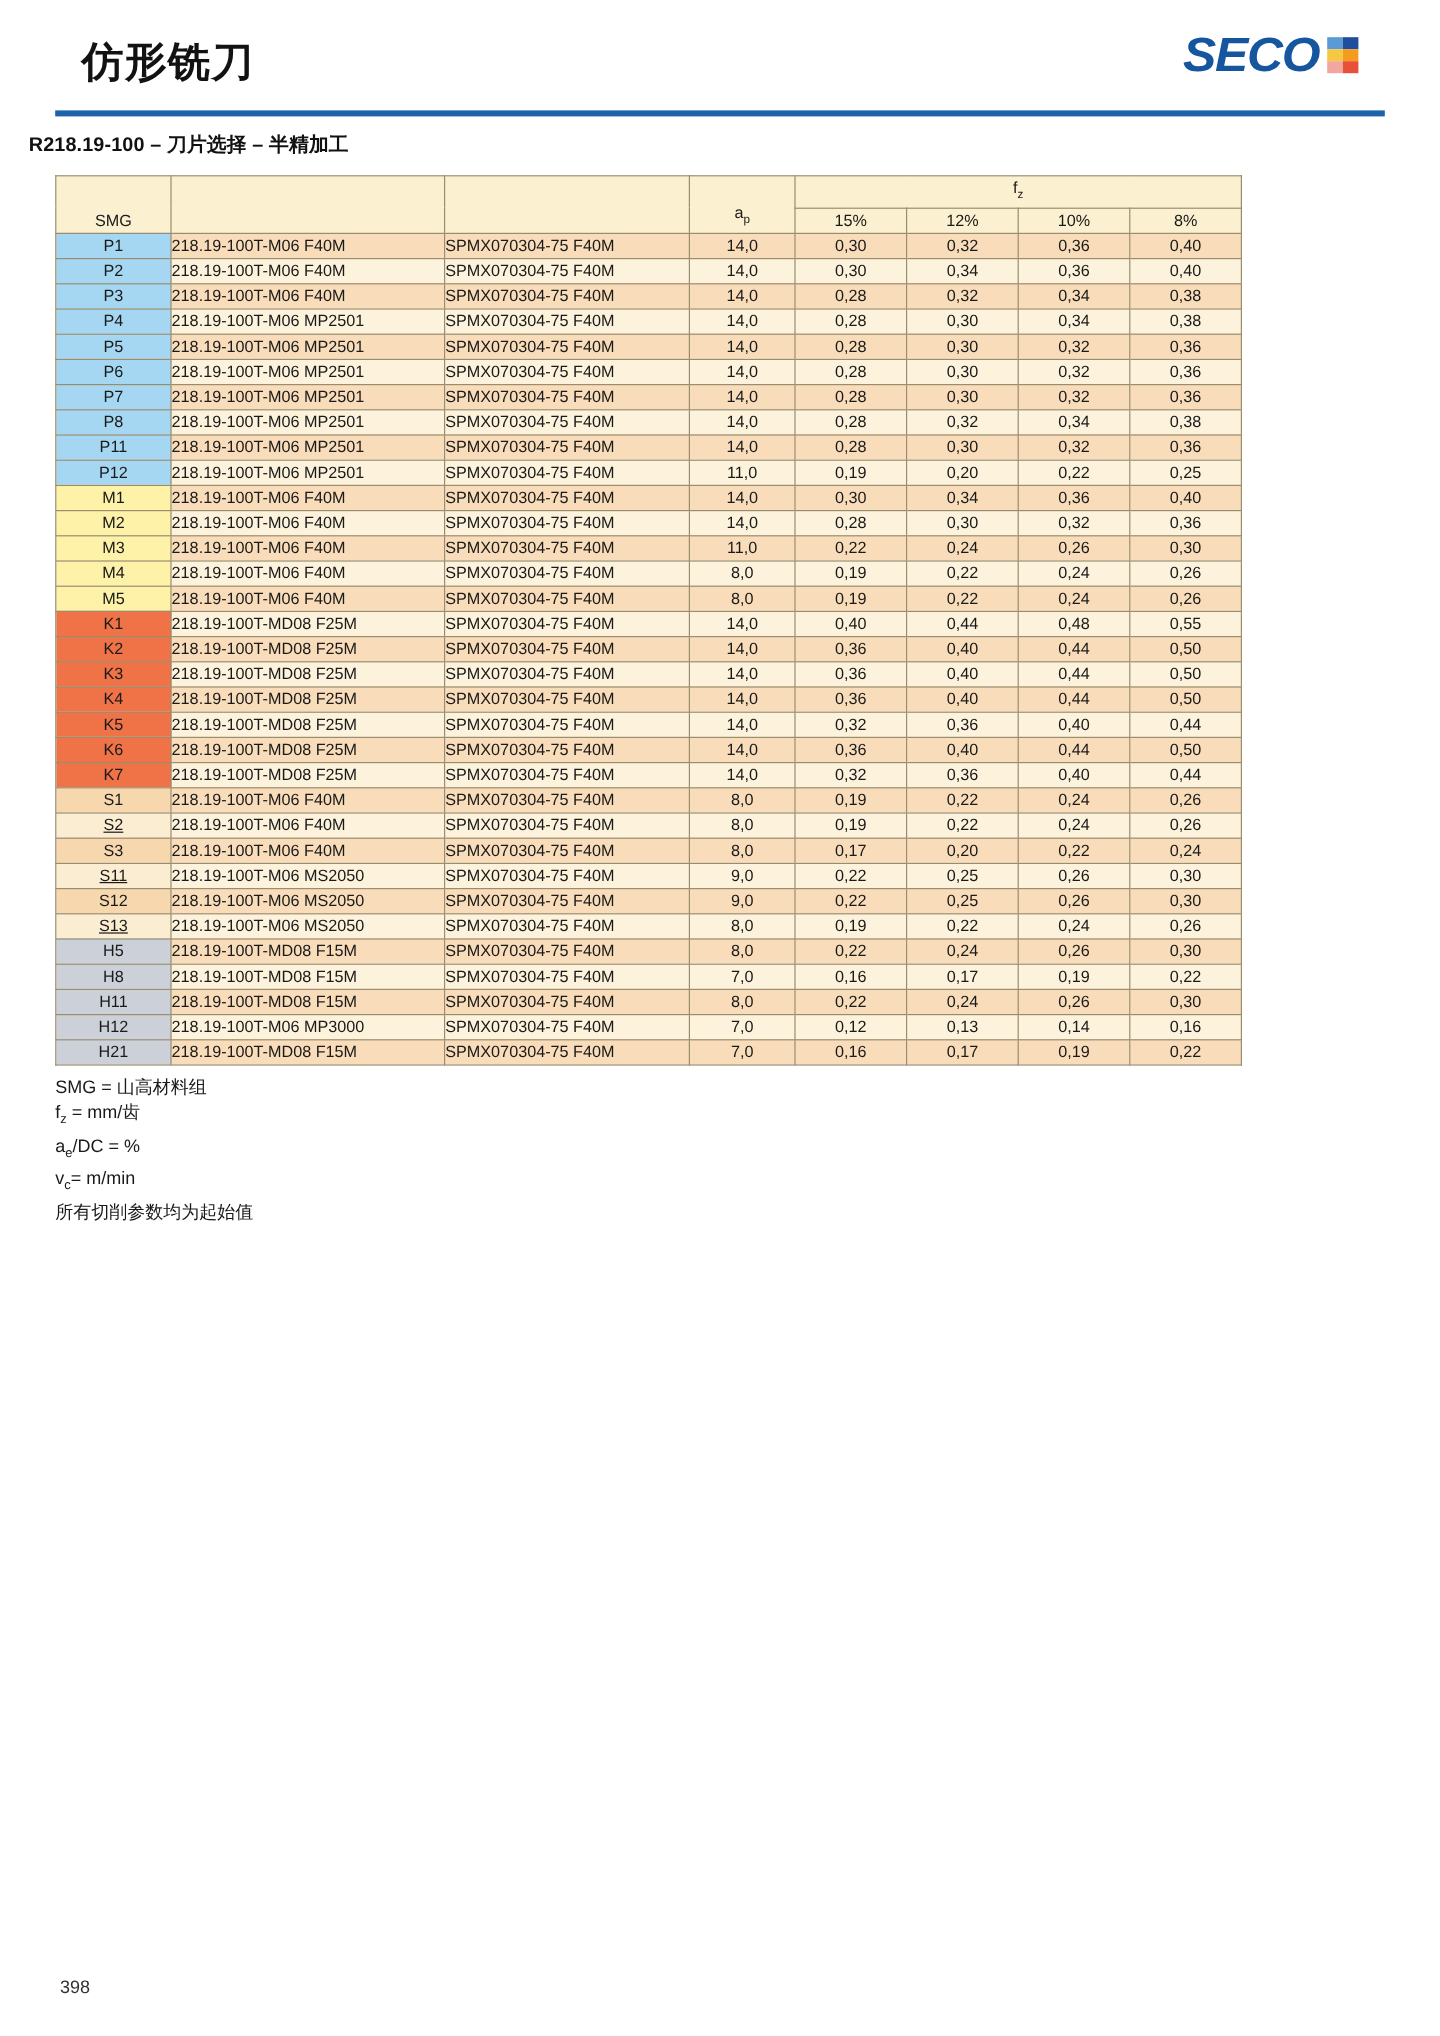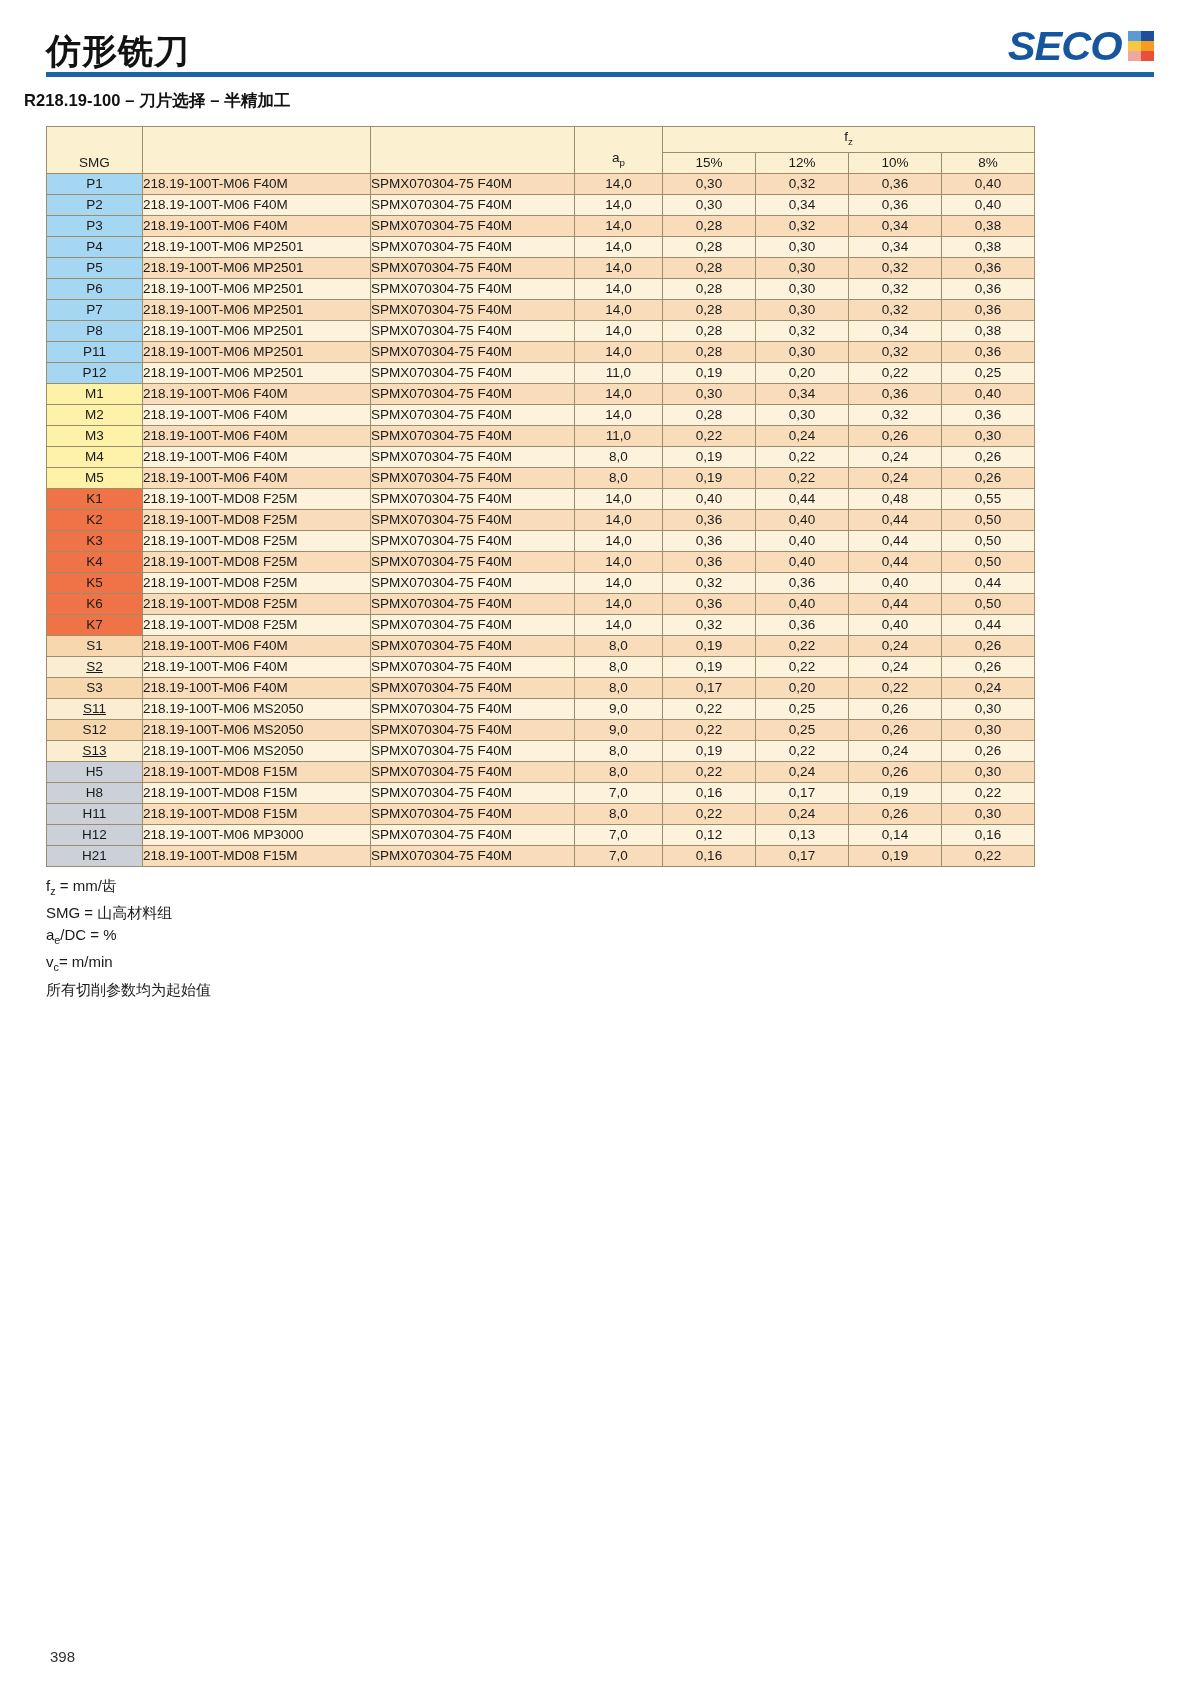--- a/index.html
+++ b/index.html
@@ -20,22 +20,22 @@
     position: relative;
     width: 1200px;
     height: 1697px;
     box-sizing: border-box;
     padding: 0;
   }
 
   
   .header {
     position: relative;
-    height: 72px;
-    margin: 0 46px;
+    height: 92px;
+    margin: 0 68px;
   }
   .doc-title {
     position: absolute;
     left: 0;
     top: 28px;
     font-family: "Liberation Serif", serif;
     font-weight: bold;
     font-size: 35px;
     letter-spacing: 1px;
     color: #121212;
@@ -542,21 +542,21 @@
             <td class="c data">0,16</td>
             <td class="c data">0,17</td>
             <td class="c data">0,19</td>
             <td class="c data">0,22</td>
           </tr>
         </tbody>
     </table>
   </div>
 
   <div class="notes">
+    <div>SMG = 山高材料组</div>
     <div>f<sub>z</sub> = mm/齿</div>
-    <div>SMG = 山高材料组</div>
     <div>a<sub>e</sub>/DC = %</div>
     <div>v<sub>c</sub>= m/min</div>
     <div>所有切削参数均为起始值</div>
   </div>
 
   <div class="page-number">398</div>
 </div>
 
 </body></html>

